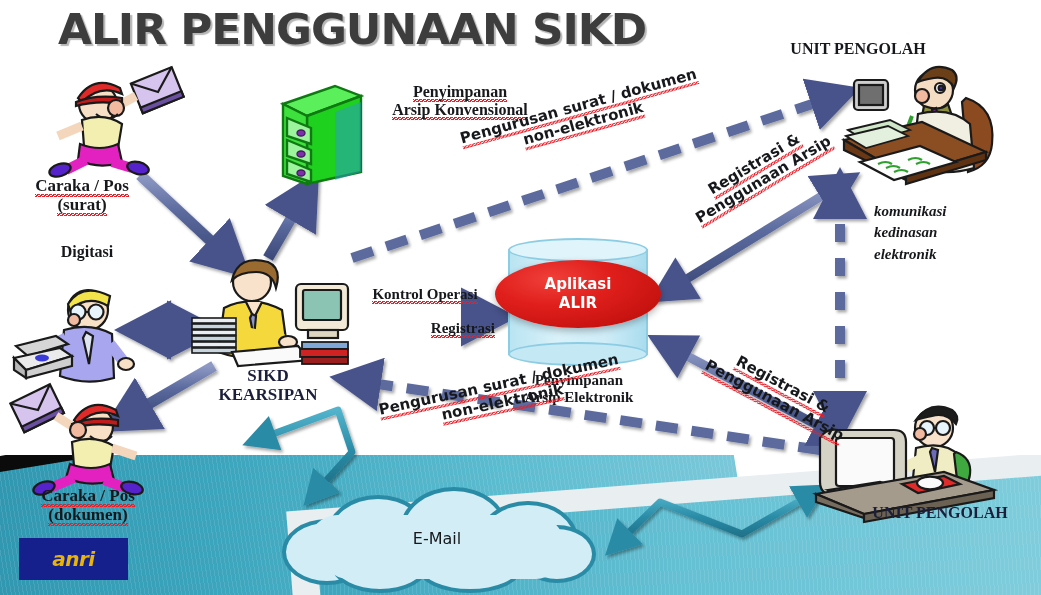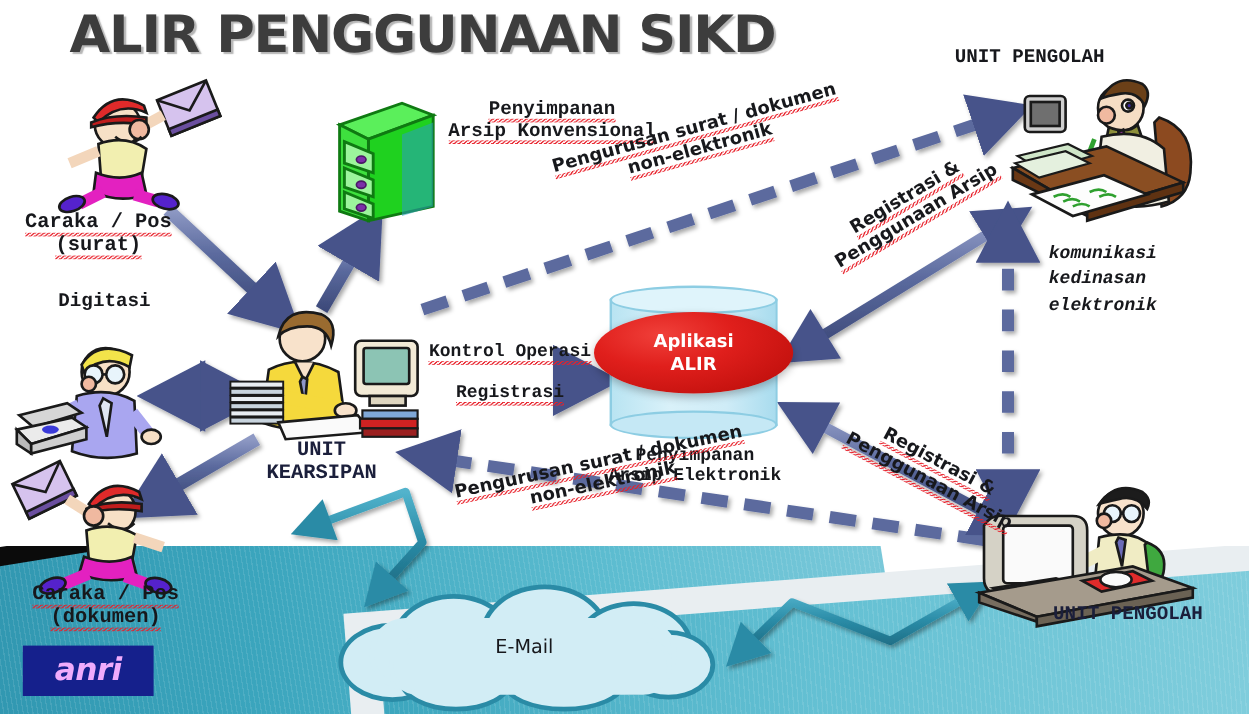--- a/index.html
+++ b/index.html
@@ -40,37 +40,37 @@
     content:"";position:absolute;inset:0;
     background:repeating-linear-gradient(90deg,rgba(255,255,255,.10) 0 1px,rgba(0,0,0,0) 1px 4px);
   }
 
   
   .anri{
     position:absolute;left:19px;top:538px;width:109px;height:42px;
     background:#15208c;display:flex;align-items:center;justify-content:center;
   }
   .anri span{
-    color:#f0abfc;font-weight:bold;font-style:italic;font-size:26px;letter-spacing:-.5px;
+    color:#eab308;font-weight:bold;font-style:italic;font-size:20px;letter-spacing:-.5px;
     font-family:"DejaVu Sans", sans-serif;line-height:1;
   }
 
   
   .title{
     position:absolute;left:58px;top:4px;
     font-family:"DejaVu Sans", sans-serif;
     font-weight:bold;font-size:43px;letter-spacing:-1px;
     color:#3d3d3d;
     transform:scaleX(1.02);transform-origin:left top;
     text-shadow:2px 2px 1px rgba(120,120,120,.55);
     white-space:nowrap;
   }
 
   
-  .lbl{position:absolute;font-family:Liberation Mono, monospace;font-weight:bold;color:#17181c;line-height:1.12;text-align:center;}
+  .lbl{position:absolute;font-family:Liberation Serif, serif;font-weight:bold;color:#17181c;line-height:1.12;text-align:center;}
   .sp{ 
     background-image:repeating-linear-gradient(135deg,#e8202a 0 1px,rgba(0,0,0,0) 1px 2px,#e8202a 2px 3px,rgba(0,0,0,0) 3px 4px);
     background-repeat:repeat-x;background-size:4px 3px;background-position:0 100%;
     padding-bottom:2px;
   }
   .rot{position:absolute;font-family:"DejaVu Sans", sans-serif;font-weight:bold;color:#17181c;line-height:1.2;white-space:nowrap;}
 
   
   .arrow{position:absolute;}
   svg{overflow:visible;}
@@ -426,33 +426,33 @@
   </div>
 
   <div class="lbl" style="left:27px;top:243px;width:120px;font-size:16px;">Digitasi</div>
 
   <div class="lbl" style="left:360px;top:83px;width:200px;font-size:16px;">
     <div><span class="sp">Penyimpanan</span></div>
     <div><span class="sp">Arsip  Konvensional</span></div>
   </div>
 
   <div class="lbl" style="left:198px;top:366px;width:140px;font-size:17px;color:#1b1f3b;">
-    <div>UNIT</div>
+    <div>SIKD</div>
     <div>KEARSIPAN</div>
   </div>
 
   <div class="lbl" style="left:18px;top:486px;width:140px;font-size:17px;">
     <div><span class="sp">Caraka / Pos</span></div>
     <div><span class="sp">(dokumen)</span></div>
   </div>
 
   <div class="lbl" style="left:355px;top:286px;width:140px;font-size:15px;">
     <span class="sp">Kontrol Operasi</span>
   </div>
-  <div class="lbl" style="left:355px;top:320px;width:140px;font-size:15px;">
+  <div class="lbl" style="left:355px;top:320px;width:140px;font-size:15px;text-align:right;">
     <span class="sp">Registrasi</span>
   </div>
 
   <div class="lbl" style="left:498px;top:372px;width:162px;font-size:15px;">
     <div>Penyimpanan</div>
     <div>Arsip Elektronik</div>
   </div>
 
   <div class="lbl" style="left:758px;top:40px;width:200px;font-size:16px;color:#17181c;">UNIT PENGOLAH</div>
 

